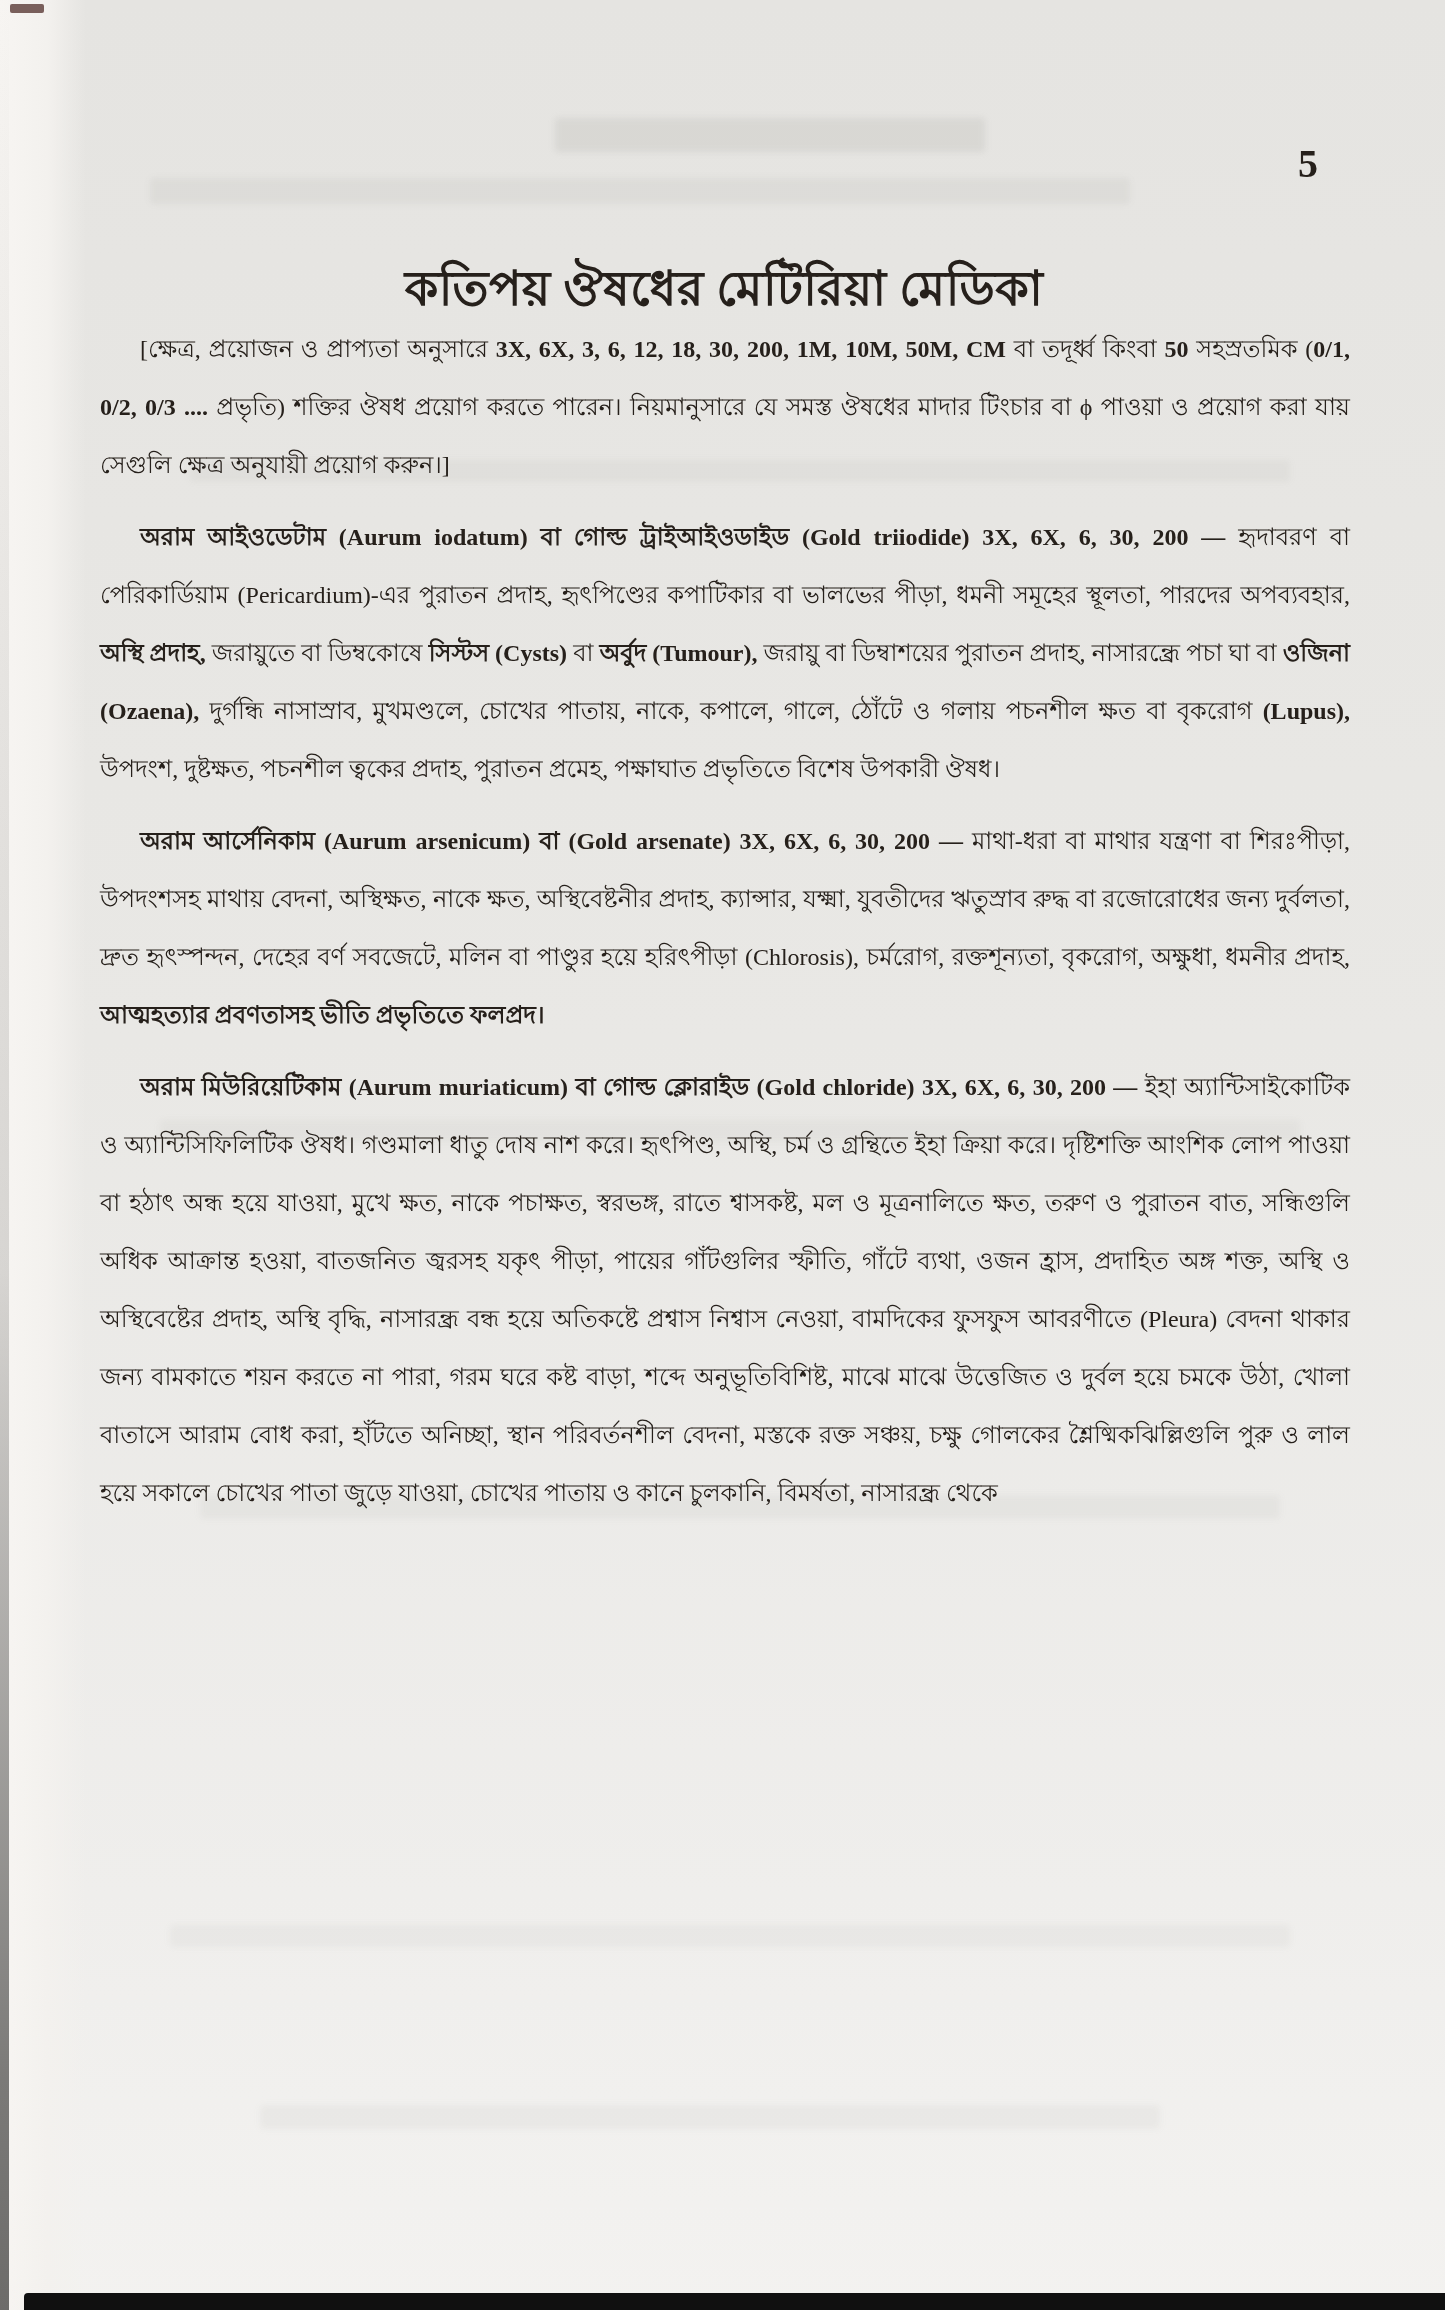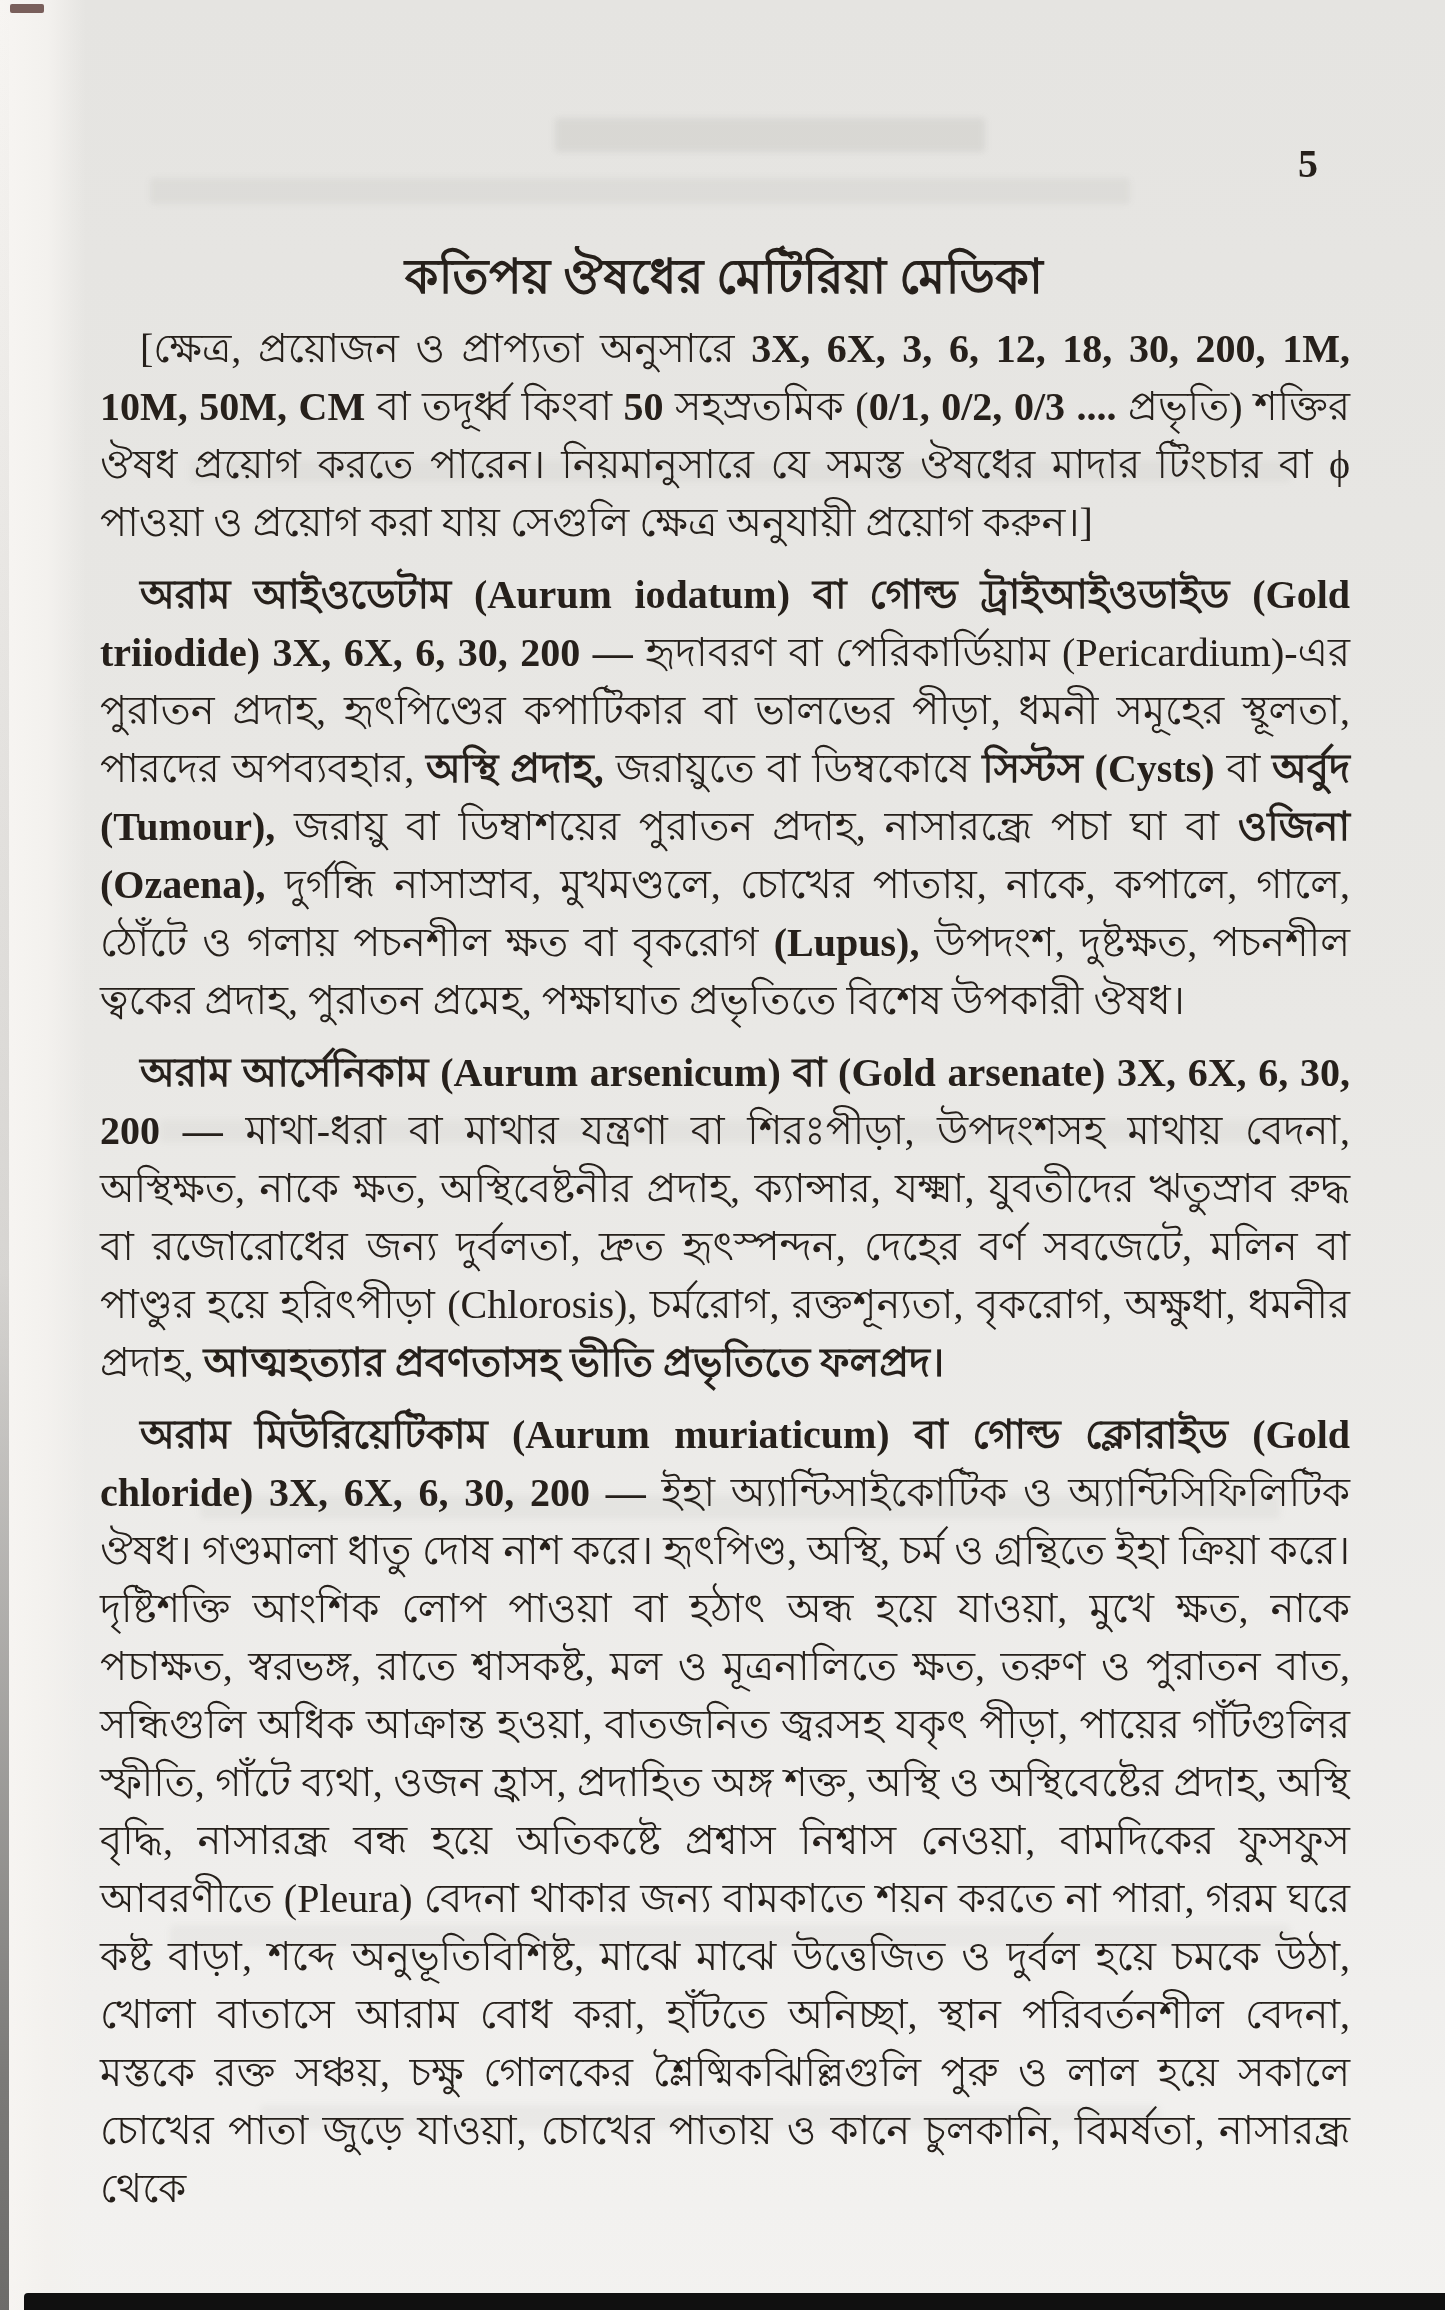--- a/index.html
+++ b/index.html
@@ -34,27 +34,27 @@
   }
   .bottom-bar{
     position:absolute;left:24px;right:0;bottom:0;height:17px;
     background:var(--bar);border-top-left-radius:4px;
   }
   .page-number{
     position:absolute;top:140px;right:126px;
     font-size:40px;font-weight:700;letter-spacing:1px;
   }
   .title{
-    position:absolute;top:208px;left:100px;width:1248px;
+    position:absolute;top:220px;left:100px;width:1248px;
     text-align:center;font-size:48px;font-weight:700;
     letter-spacing:.5px;white-space:nowrap;
   }
   .body-text{
     position:absolute;top:320px;left:100px;width:1250px;
-    font-size:40px;line-height:58px;text-align:justify;
+    font-size:24px;line-height:58px;text-align:justify;
   }
   .body-text p{margin:0 0 14px 0;text-indent:40px;}
   .body-text .b{font-weight:700;}
   
   .ghost{
     position:absolute;background:rgba(150,148,142,.16);
     filter:blur(3px);border-radius:4px;pointer-events:none;
   }
   .g1{left:555px;top:118px;width:430px;height:34px;}
   .g2{left:150px;top:178px;width:980px;height:26px;opacity:.7;}

